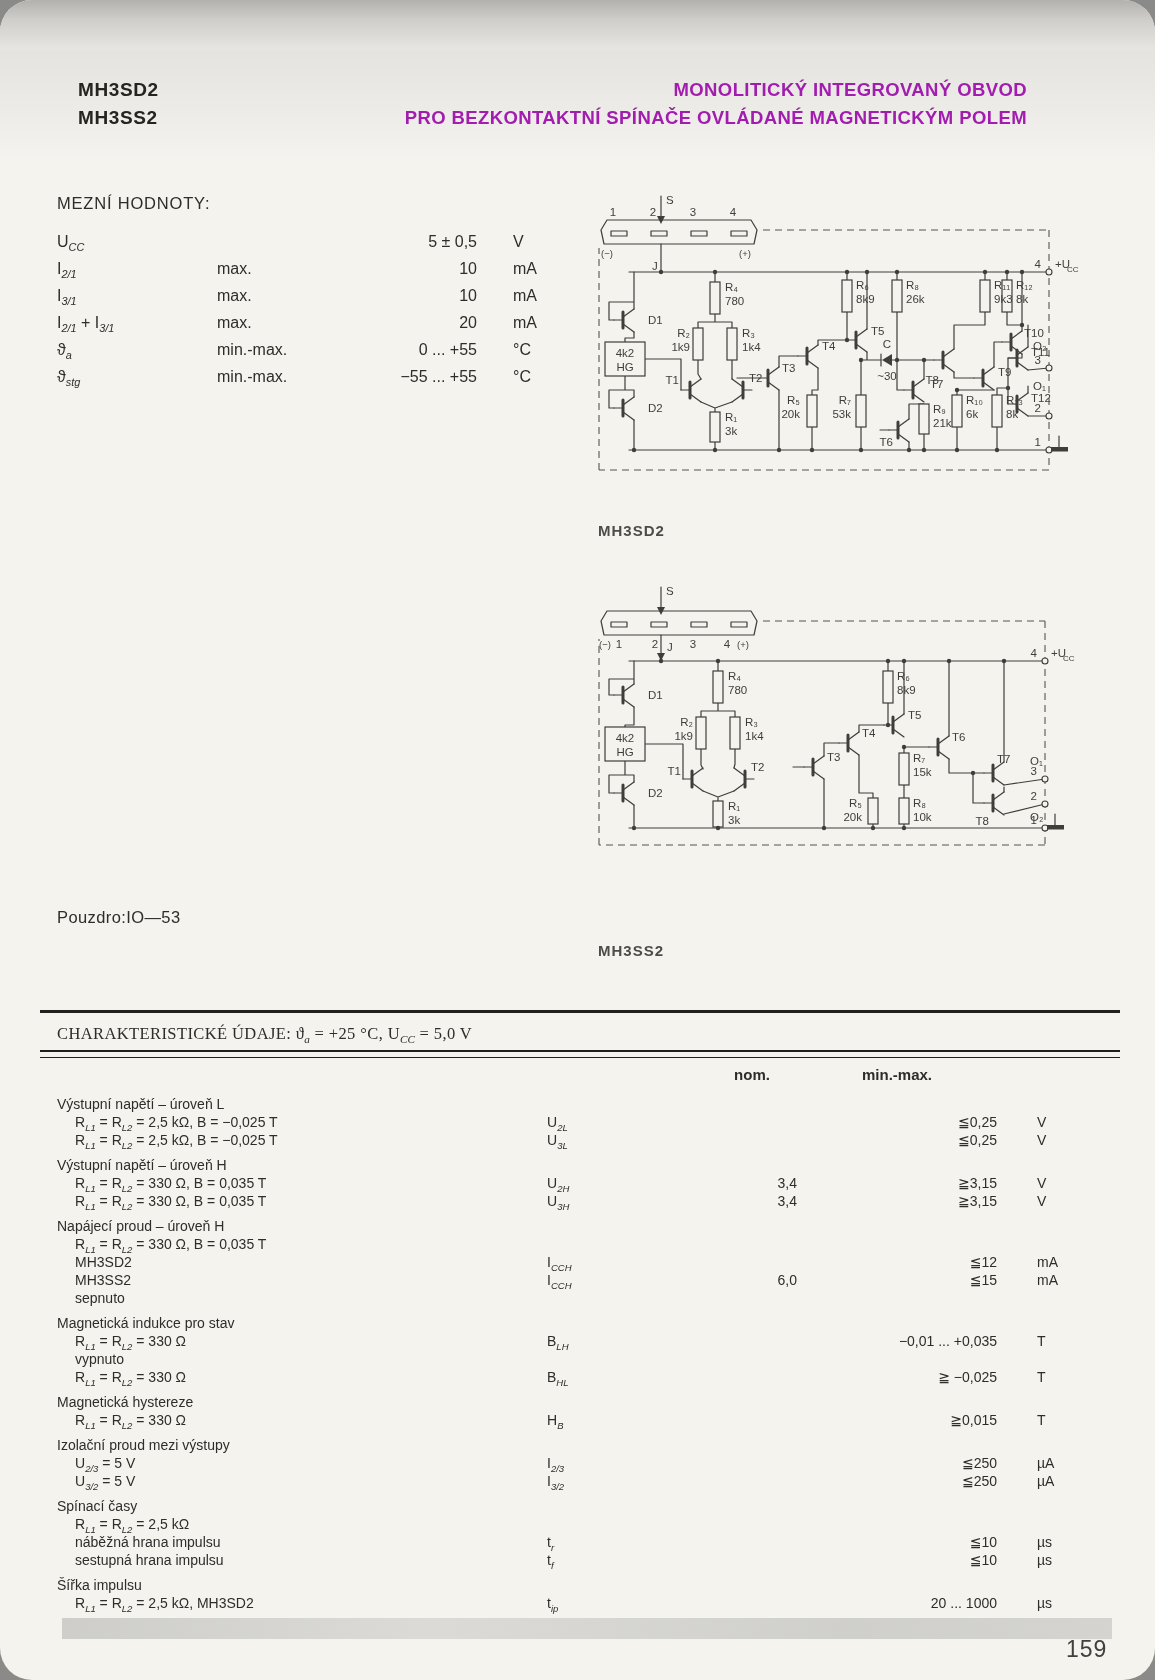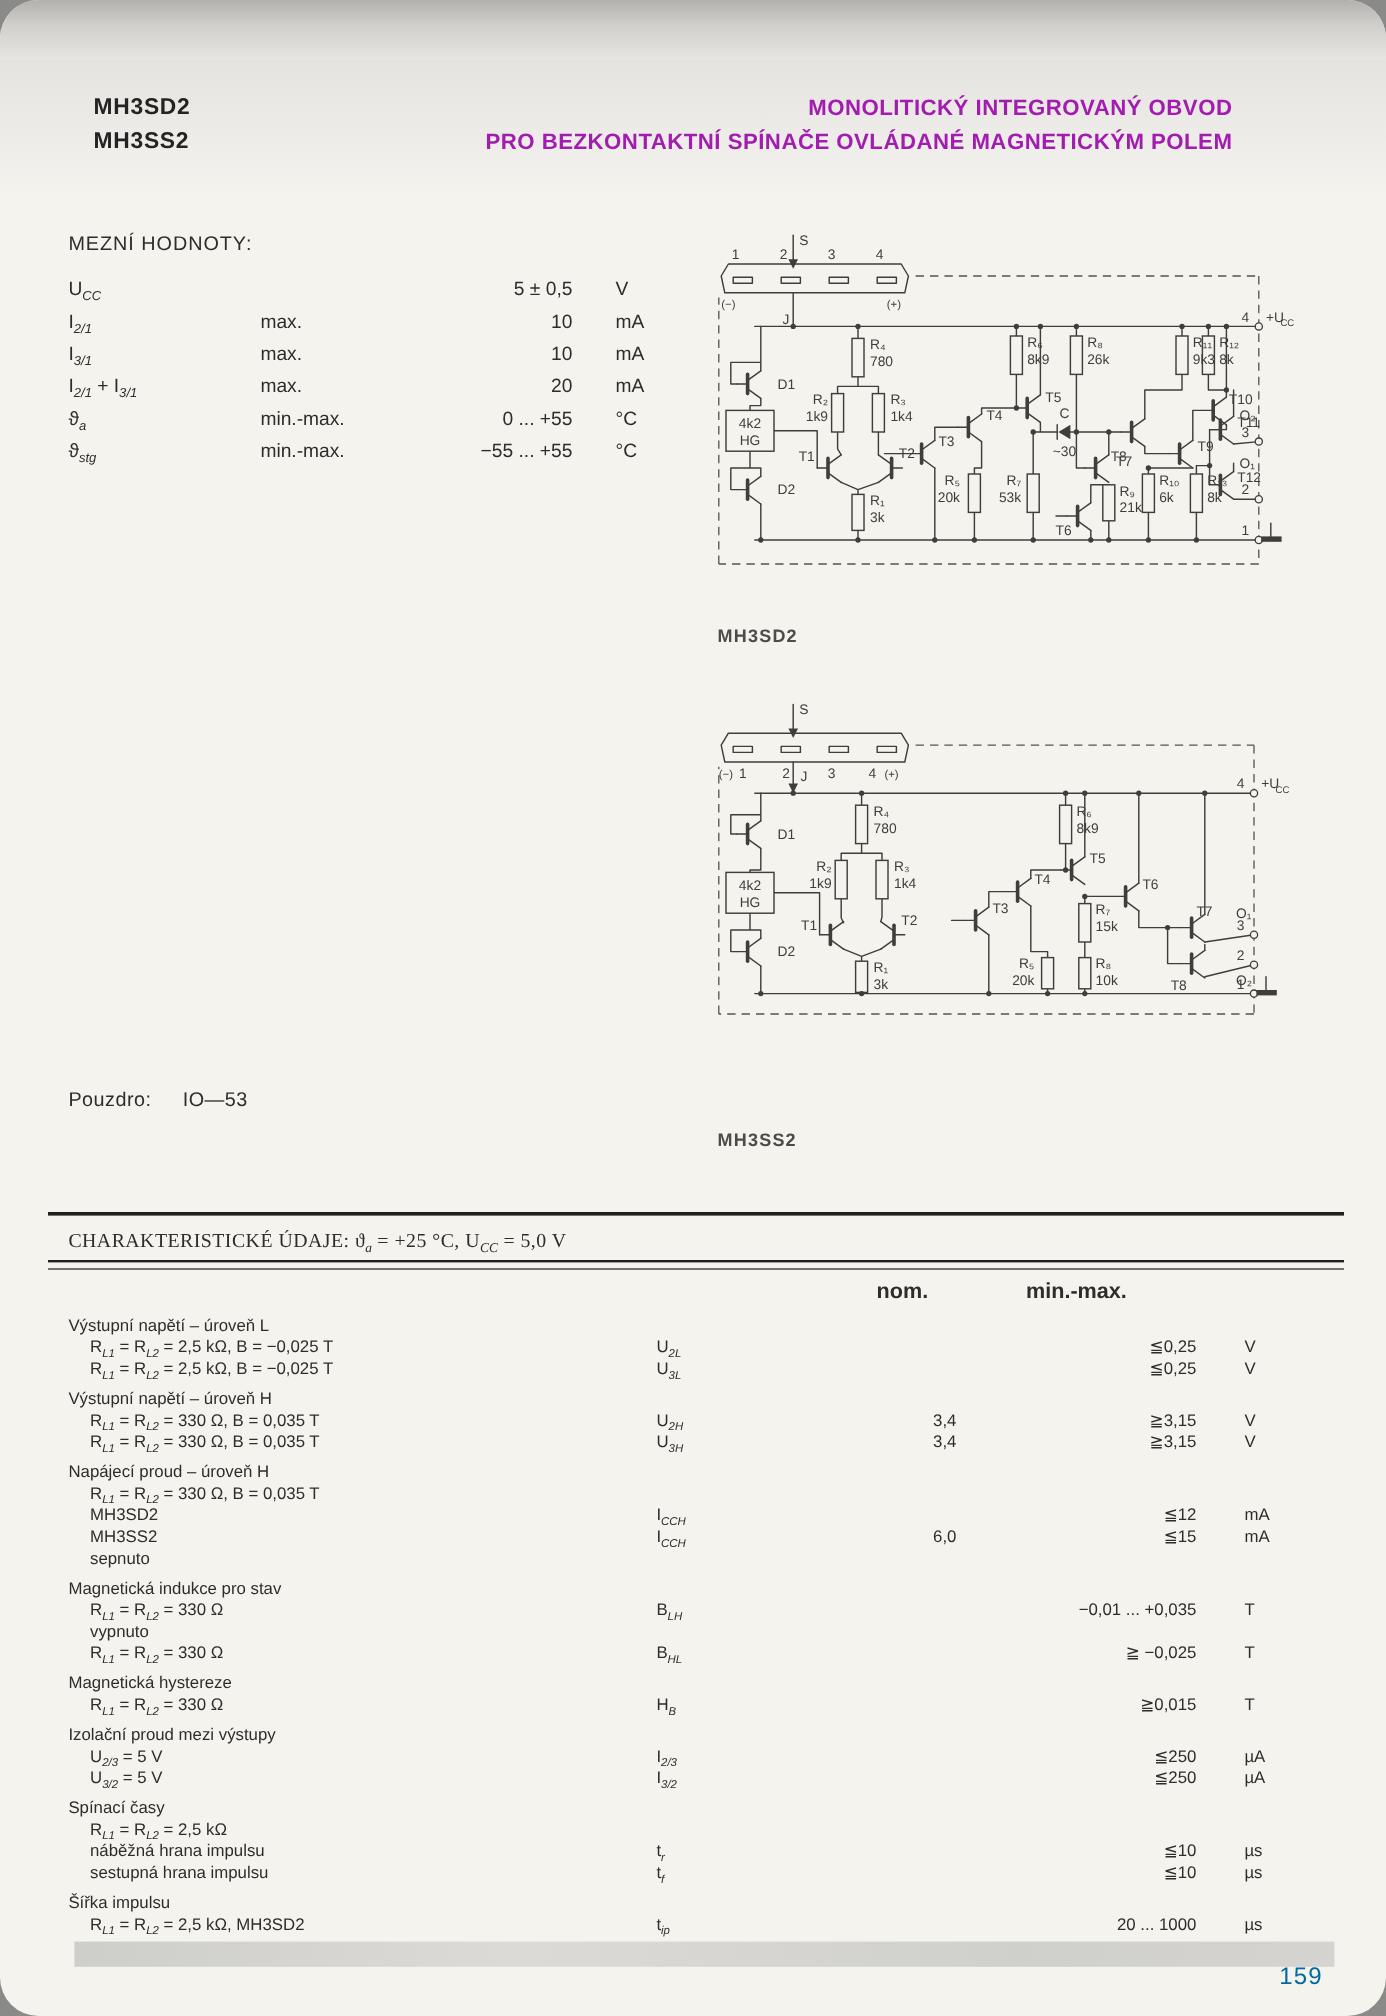--- a/index.html
+++ b/index.html
@@ -20,40 +20,40 @@
   .limits-title{position:absolute;left:57px;top:194px;font-size:16.5px;letter-spacing:.8px;}
   .limits-table{position:absolute;left:57px;top:228px;width:620px;}
   .lrow{display:grid;grid-template-columns:160px 90px 170px 1fr;height:27px;align-items:center;font-size:16px;}
   .lc.val{text-align:right;}
   .lc.unit{padding-left:36px;}
 
   .caption{position:absolute;font-size:15px;font-weight:600;letter-spacing:1px;color:#4d4c4a;}
   .c1{left:598px;top:522px;}
   .c2{left:598px;top:942px;}
   .pouzdro{position:absolute;left:57px;top:908px;font-size:16.5px;letter-spacing:.4px;}
-  .pouzdro .val{margin-left:26px;}
+  .pouzdro .val{}
 
   .rule{position:absolute;left:40px;width:1080px;}
   .rule1{top:1010px;height:3px;background:#21201e;}
   .rule2{top:1050px;height:5px;border-top:2px solid #21201e;border-bottom:1.5px solid #21201e;}
   .char-title{position:absolute;left:57px;top:1024px;font-size:16.5px;letter-spacing:.4px;font-family:Liberation Serif, serif;}
-  .col-head{position:absolute;top:1066px;font-weight:700;font-size:18px;text-align:center;}
+  .col-head{position:absolute;top:1066px;font-weight:700;font-size:15px;text-align:center;}
   .col-head.nom{left:707px;width:90px;}
   .col-head.mm{left:797px;width:200px;}
 
   .char-table{position:absolute;left:57px;top:1088px;width:1060px;}
   .crow{display:grid;grid-template-columns:490px 160px 90px 200px 1fr;min-height:18px;
         align-items:center;font-size:14px;line-height:18px;}
   .crow.g{margin-top:7px;}
   .crow.c .cc.label{padding-left:18px;}
   .cc.nom,.cc.mm{text-align:right;}
   .cc.unit{padding-left:40px;}
   sub{font-size:.68em;font-style:italic;line-height:0;letter-spacing:0;}
 
-  .page-num{position:absolute;left:1066px;top:1636px;font-size:20px;color:#0369a1;letter-spacing:1px;}
+  .page-num{position:absolute;left:1066px;top:1636px;font-size:23px;color:#404040;letter-spacing:1px;}
 
   svg{position:absolute;overflow:visible;}
   .svg1{left:593px;top:190px;}
   .svg2{left:593px;top:583px;}
   svg text{font-size:11.5px;fill:#3f3e3b;font-family:"Liberation Sans",sans-serif;}
   svg text.sm{font-size:8px;}
   svg text.s95{font-size:9.5px;}
   svg text.mid{text-anchor:middle;}
   svg text.end{text-anchor:end;}
   .w{fill:none;stroke:#3f3e3b;stroke-width:1.2;stroke-linecap:round;stroke-linejoin:round;}

